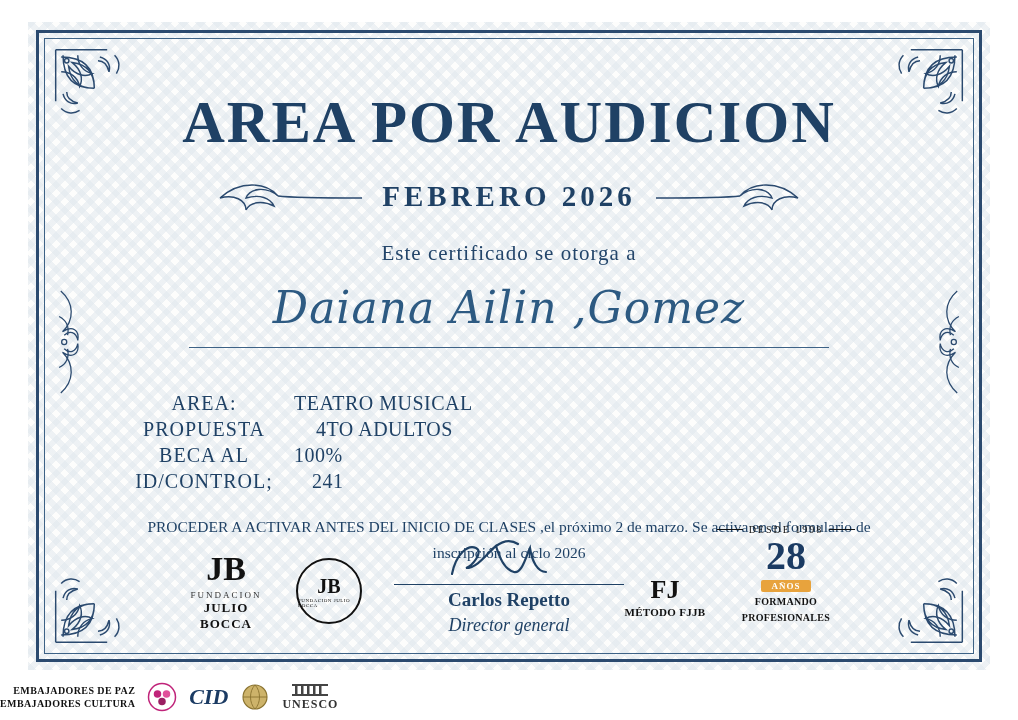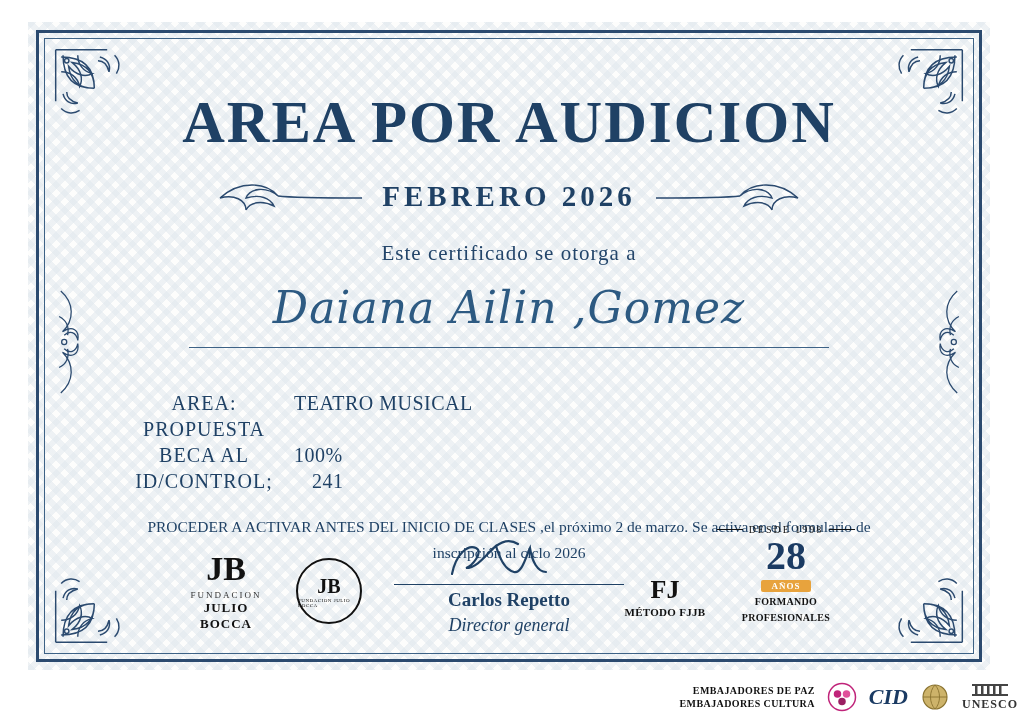--- a/index.html
+++ b/index.html
@@ -192,21 +192,21 @@
   }
   .badge28 .anos{
     display:inline-block;background:#e8a33d;color:#fff;font-size:9px;
     padding:1px 10px;font-weight:bold;letter-spacing:1px;border-radius:2px;
     margin-top:-6px;
   }
   .badge28 .form{font-size:10px;font-weight:bold;color:#111;margin-top:3px;line-height:1.25;letter-spacing:.3px;}
 
   .bottom-strip{
     position:absolute;left:0;right:0;bottom:0;height:46px;
-    display:flex;align-items:center;justify-content:flex-end;gap:12px;
+    display:flex;align-items:center;justify-content:flex-start;gap:12px;
   }
   .emb-text{
     font-size:10px;font-weight:bold;color:#111;line-height:1.35;text-align:right;
     letter-spacing:.4px;
   }
   .emb-icon{width:30px;height:30px;}
   .emb-icon svg{width:100%;height:100%;display:block;}
   .cid{font-family:"Liberation Serif",serif;font-size:22px;color:#1b3b63;font-style:italic;font-weight:bold;}
   .unesco{font-size:12px;letter-spacing:1px;color:#333;font-weight:bold;}
   .unesco-wrap{display:flex;flex-direction:column;align-items:center;}
@@ -312,20 +312,21 @@
     <div class="recipient">Daiana Ailin  ,Gomez</div>
     <div class="name-rule"></div>
 
     <div class="fields">
       <div class="field-row">
         <div class="field-label">AREA:</div>
         <div class="field-value">TEATRO MUSICAL</div>
       </div>
       <div class="field-row indent">
         <div class="field-label">PROPUESTA</div>
+        <div class="field-value">4TO ADULTOS</div>
       </div>
       <div class="field-row">
         <div class="field-label">BECA AL</div>
         <div class="field-value">100%</div>
       </div>
       <div class="field-row indent2">
         <div class="field-label">ID/CONTROL;</div>
         <div class="field-value">241</div>
       </div>
     </div>

